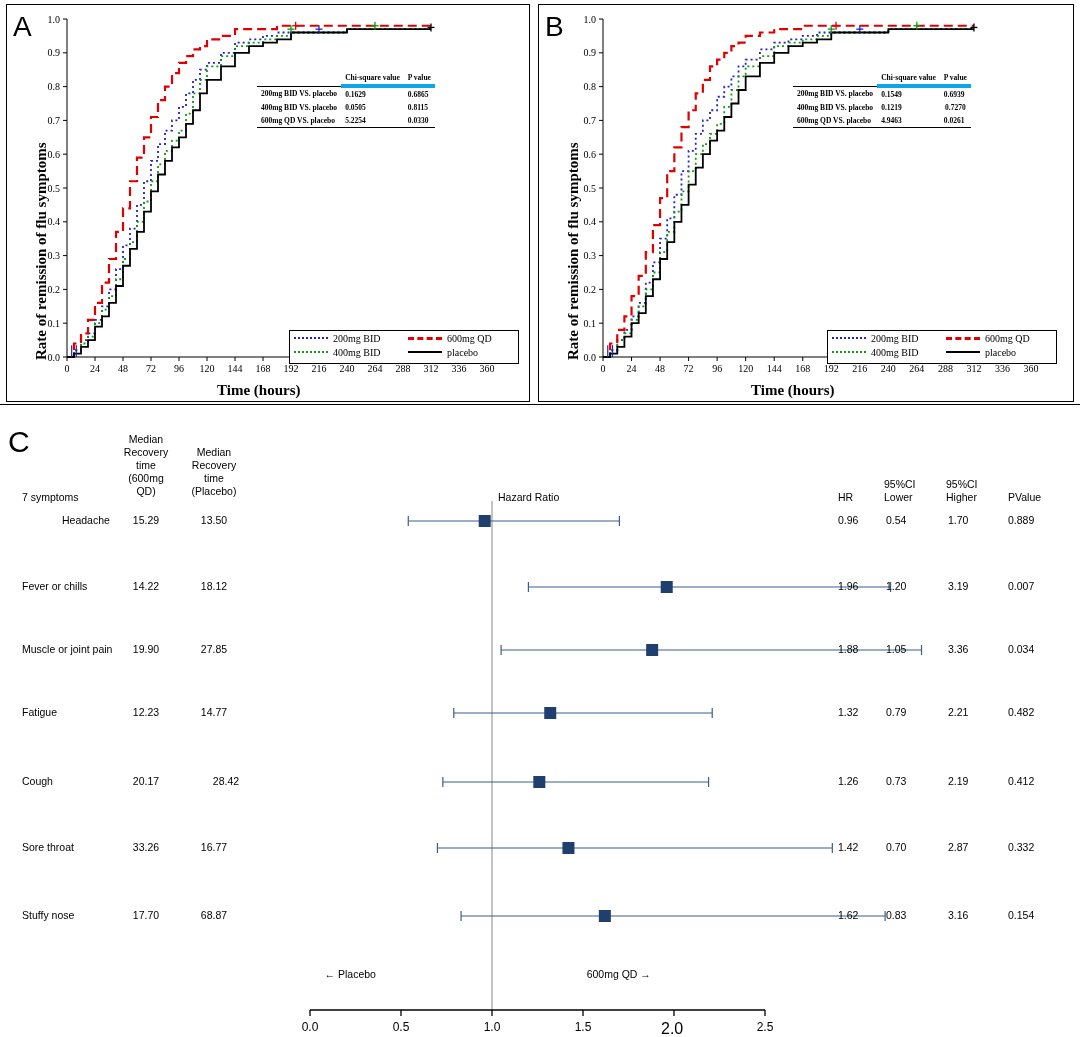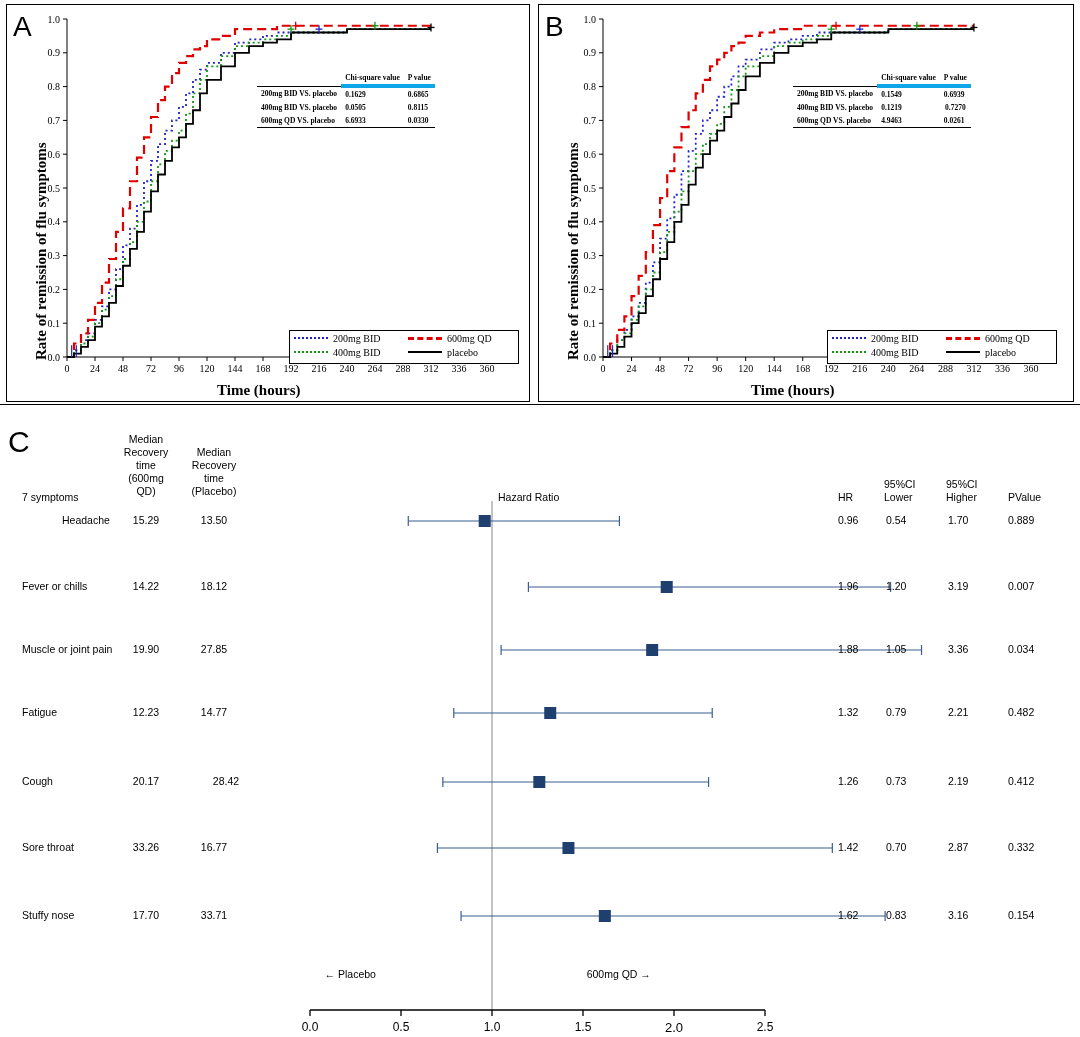--- a/index.html
+++ b/index.html
@@ -121,21 +121,21 @@
           <td style="text-align:left;">0.1629</td>
           <td style="text-align:left;">0.6865</td>
         </tr>
         <tr>
           <td style="text-align:left;">400mg BID VS. placebo</td>
           <td style="text-align:left;">0.0505</td>
           <td style="text-align:left;">0.8115</td>
         </tr>
         <tr>
           <td style="text-align: left; border-bottom: 1px solid rgb(0, 0, 0);">600mg QD VS. placebo</td>
-          <td style="text-align: left; border-bottom: 1px solid rgb(0, 0, 0);">6.6933</td>
+          <td style="text-align: left; border-bottom: 1px solid rgb(0, 0, 0);">5.2254</td>
           <td style="text-align: left; border-bottom: 1px solid rgb(0, 0, 0);">0.0330</td>
         </tr>
       </tbody>
     </table>
 
   <div class="legend-box" style="left:282px;top:325px;width:228px;height:32px;">
     <div class="legend-row">
       <div class="legend-item">
           <span class="lg-line lg-blue"></span>
           <span>200mg BID</span>
@@ -324,21 +324,21 @@
       <line x1="461.05999999999995" y1="511" x2="885.12" y2="511" stroke="#3a5f8f" stroke-width="1.2"></line>
       <line x1="461.05999999999995" y1="506" x2="461.05999999999995" y2="516" stroke="#3a5f8f" stroke-width="1.2"></line>
       <line x1="885.12" y1="506" x2="885.12" y2="516" stroke="#3a5f8f" stroke-width="1.2"></line>
       <rect x="598.84" y="505" width="12" height="12" fill="#1f3f6e"></rect>
     </svg>
   <div id="c-text-layer">
       <div class="c-txt" style="left: 297px; top: 615px; width: 26px; text-align: center; font-size: 12px;">0.0</div>
       <div class="c-txt" style="left: 388px; top: 615px; width: 26px; text-align: center; font-size: 12px;">0.5</div>
       <div class="c-txt" style="left: 479px; top: 615px; width: 26px; text-align: center; font-size: 12px;">1.0</div>
       <div class="c-txt" style="left: 570px; top: 615px; width: 26px; text-align: center; font-size: 12px;">1.5</div>
-      <div class="c-txt" style="left: 661px; top: 615px; width: 26px; text-align: center; font-size: 13px;">2.0</div>
+      <div class="c-txt" style="left: 661px; top: 615px; width: 26px; text-align: left; font-size: 16px;">2.0</div>
       <div class="c-txt" style="left: 752px; top: 615px; width: 26px; text-align: center; font-size: 12px;">2.5</div>
       <div class="c-txt" style="left: 324.56px; top: 563px; font-size: 10.5px;">← Placebo</div>
       <div class="c-txt" style="left: 586.64px; top: 563px; font-size: 10.5px;">600mg QD →</div>
       <div class="c-txt" style="left: 22px; top: 86px;">7 symptoms</div>
       <div class="c-txt" style="left: 108px; top: 28px; width: 76px; text-align: center;">Median</div>
       <div class="c-txt" style="left: 108px; top: 41px; width: 76px; text-align: center;">Recovery</div>
       <div class="c-txt" style="left: 108px; top: 54px; width: 76px; text-align: center;">time</div>
       <div class="c-txt" style="left: 108px; top: 67px; width: 76px; text-align: center;">(600mg</div>
       <div class="c-txt" style="left: 108px; top: 80px; width: 76px; text-align: center;">QD)</div>
       <div class="c-txt" style="left: 176px; top: 41px; width: 76px; text-align: center;">Median</div>
@@ -389,19 +389,19 @@
       <div class="c-txt" style="left: 1008px; top: 370px;">0.412</div>
       <div class="c-txt" style="left: 22px; top: 436px;">Sore throat</div>
       <div class="c-txt" style="left: 108px; top: 436px; width: 76px; text-align: center;">33.26</div>
       <div class="c-txt" style="left: 176px; top: 436px; width: 76px; text-align: center;">16.77</div>
       <div class="c-txt" style="left: 838px; top: 436px;">1.42</div>
       <div class="c-txt" style="left: 886px; top: 436px;">0.70</div>
       <div class="c-txt" style="left: 948px; top: 436px;">2.87</div>
       <div class="c-txt" style="left: 1008px; top: 436px;">0.332</div>
       <div class="c-txt" style="left: 22px; top: 504px;">Stuffy nose</div>
       <div class="c-txt" style="left: 108px; top: 504px; width: 76px; text-align: center;">17.70</div>
-      <div class="c-txt" style="left: 176px; top: 504px; width: 76px; text-align: center;">33.71</div>
+      <div class="c-txt" style="left: 176px; top: 504px; width: 76px; text-align: center;">68.87</div>
       <div class="c-txt" style="left: 838px; top: 504px;">1.62</div>
       <div class="c-txt" style="left: 886px; top: 504px;">0.83</div>
       <div class="c-txt" style="left: 948px; top: 504px;">3.16</div>
       <div class="c-txt" style="left: 1008px; top: 504px;">0.154</div>
     </div>
 </div>
 
 </body></html>

